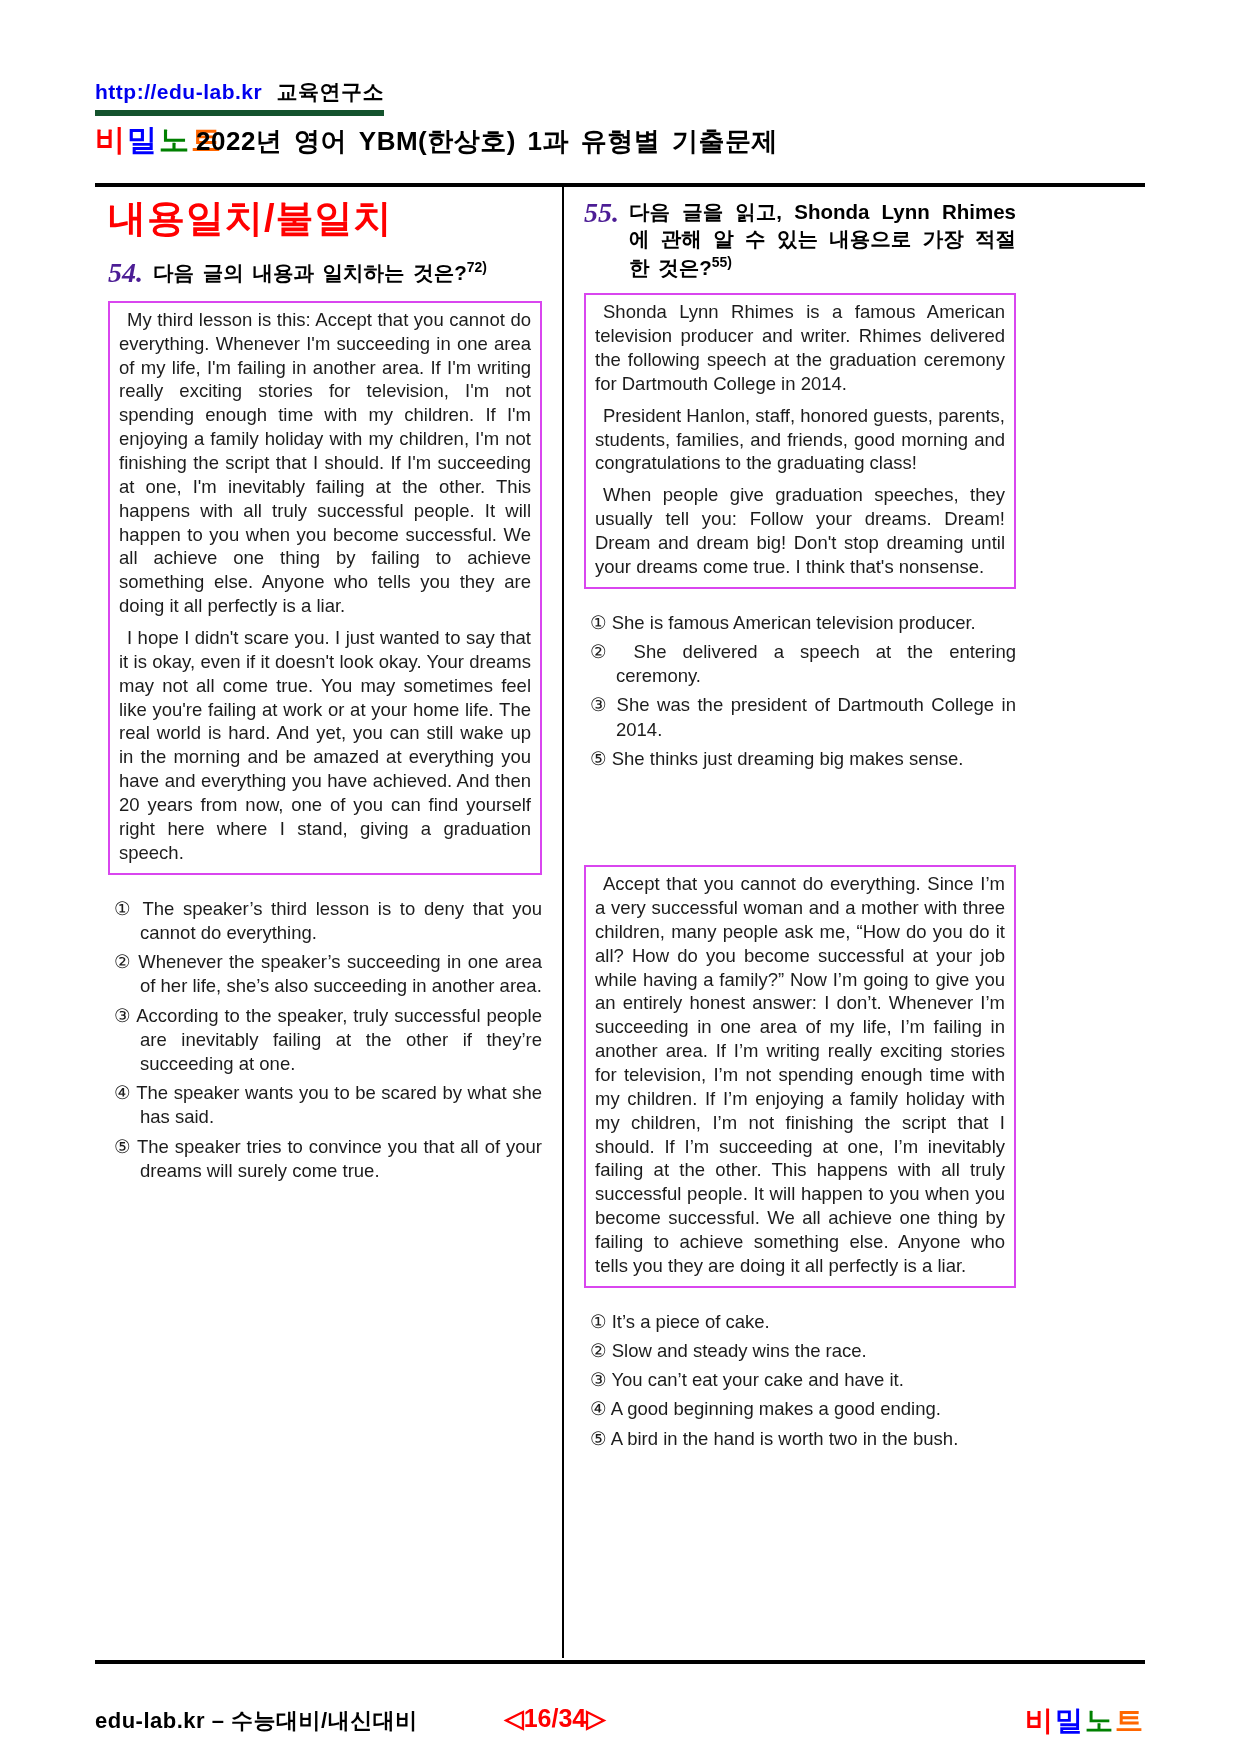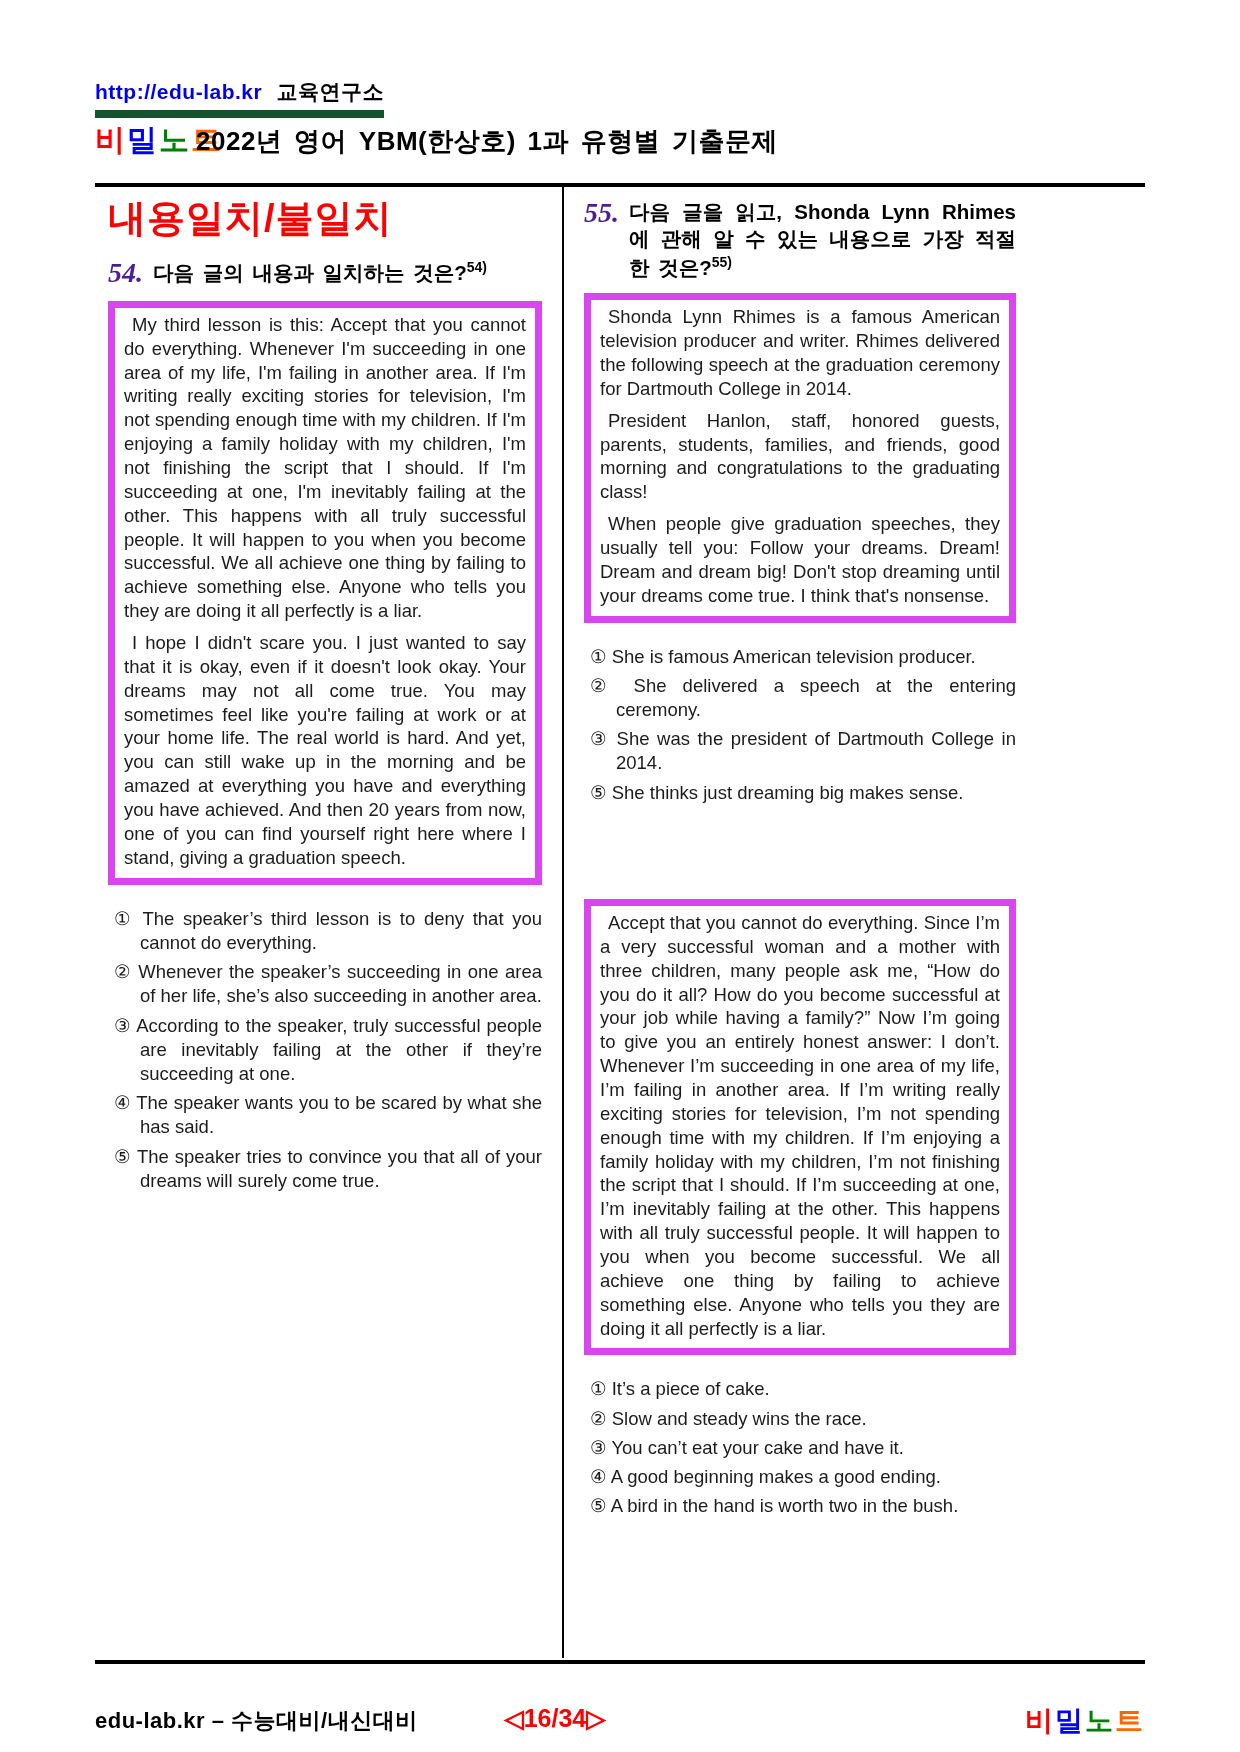--- a/index.html
+++ b/index.html
@@ -10,21 +10,21 @@
     margin: 0 auto;
     background: #ffffff;
     font-family: "Liberation Sans", sans-serif;
     color: #1c1c1c;
     overflow: hidden;
   }
   
   .site-line {
     position: absolute; left: 95px; top: 78px;
     font-size: 21px; font-weight: bold;
-    border-bottom: 8px solid #14532d; padding-bottom: 4px;
+    border-bottom: 6px solid #14532d; padding-bottom: 4px;
     letter-spacing: 0.5px;
   }
   .site-line .url { color: #0000ee; }
   .site-line .org { color: #000; margin-left: 8px; }
   .brand-logo {
     position: absolute; left: 95px; top: 120px;
     font-size: 30px; font-weight: 800; letter-spacing: 2px;
   }
   .doc-title {
     position: absolute; left: 196px; right: 95px; top: 124px;
@@ -53,21 +53,21 @@
     font-size: 28px; line-height: 1.1; color: #4c1d95;
     flex: 0 0 auto;
   }
   .q-prompt {
     font-weight: bold; font-size: 20.5px; line-height: 1.34;
     color: #000; word-spacing: 3px; text-align: justify;
   }
   .q-prompt sup { font-size: 0.68em; font-weight: bold; vertical-align: super; }
 
   .passage-box {
-    border: 7px solid #d946ef;
+    border: 2px solid #d946ef;
     padding: 5px 9px 8px 9px;
     font-size: 18.5px; line-height: 1.29;
     text-align: justify;
   }
   .passage-box p { margin: 0 0 8px 0; text-indent: 8px; }
   .passage-box p:last-child { margin-bottom: 0; }
 
   .options {
     list-style: none;
     margin: 22px 0 0 0; padding: 0 0 0 6px;
@@ -103,21 +103,21 @@
 
   <div class="rule top-rule"></div>
   <div class="divider"></div>
 
   <section class="col col-left">
     <h1 class="section-title" style="color: rgb(255, 0, 0);">내용일치/불일치</h1>
 
     <div class="question">
       <div class="q-head">
         <span class="q-num">54.</span>
-        <span class="q-prompt"><span>다음 글의 내용과 일치하는 것은?</span><sup>54)</sup></span>
+        <span class="q-prompt"><span>다음 글의 내용과 일치하는 것은?</span><sup>72)</sup></span>
       </div>
       <div class="passage-box">
         <p>My third lesson is this: Accept that you cannot do everything. Whenever I'm succeeding in one area of my life, I'm failing in another area. If I'm writing really exciting stories for television, I'm not spending enough time with my children. If I'm enjoying a family holiday with my children, I'm not finishing the script that I should. If I'm succeeding at one, I'm inevitably failing at the other. This happens with all truly successful people. It will happen to you when you become successful. We all achieve one thing by failing to achieve something else. Anyone who tells you they are doing it all perfectly is a liar.</p>
         <p>I hope I didn't scare you. I just wanted to say that it is okay, even if it doesn't look okay. Your dreams may not all come true. You may sometimes feel like you're failing at work or at your home life. The real world is hard. And yet, you can still wake up in the morning and be amazed at everything you have and everything you have achieved. And then 20 years from now, one of you can find yourself right here where I stand, giving a graduation speech.</p>
       </div>
       <ul class="options">
         <li>① The speaker’s third lesson is to deny that you cannot do everything.</li>
         <li>② Whenever the speaker’s succeeding in one area of her life, she’s also succeeding in another area.</li>
         <li>③ According to the speaker, truly successful people are inevitably failing at the other if they’re succeeding at one.</li>
         <li>④ The speaker wants you to be scared by what she has said.</li>

